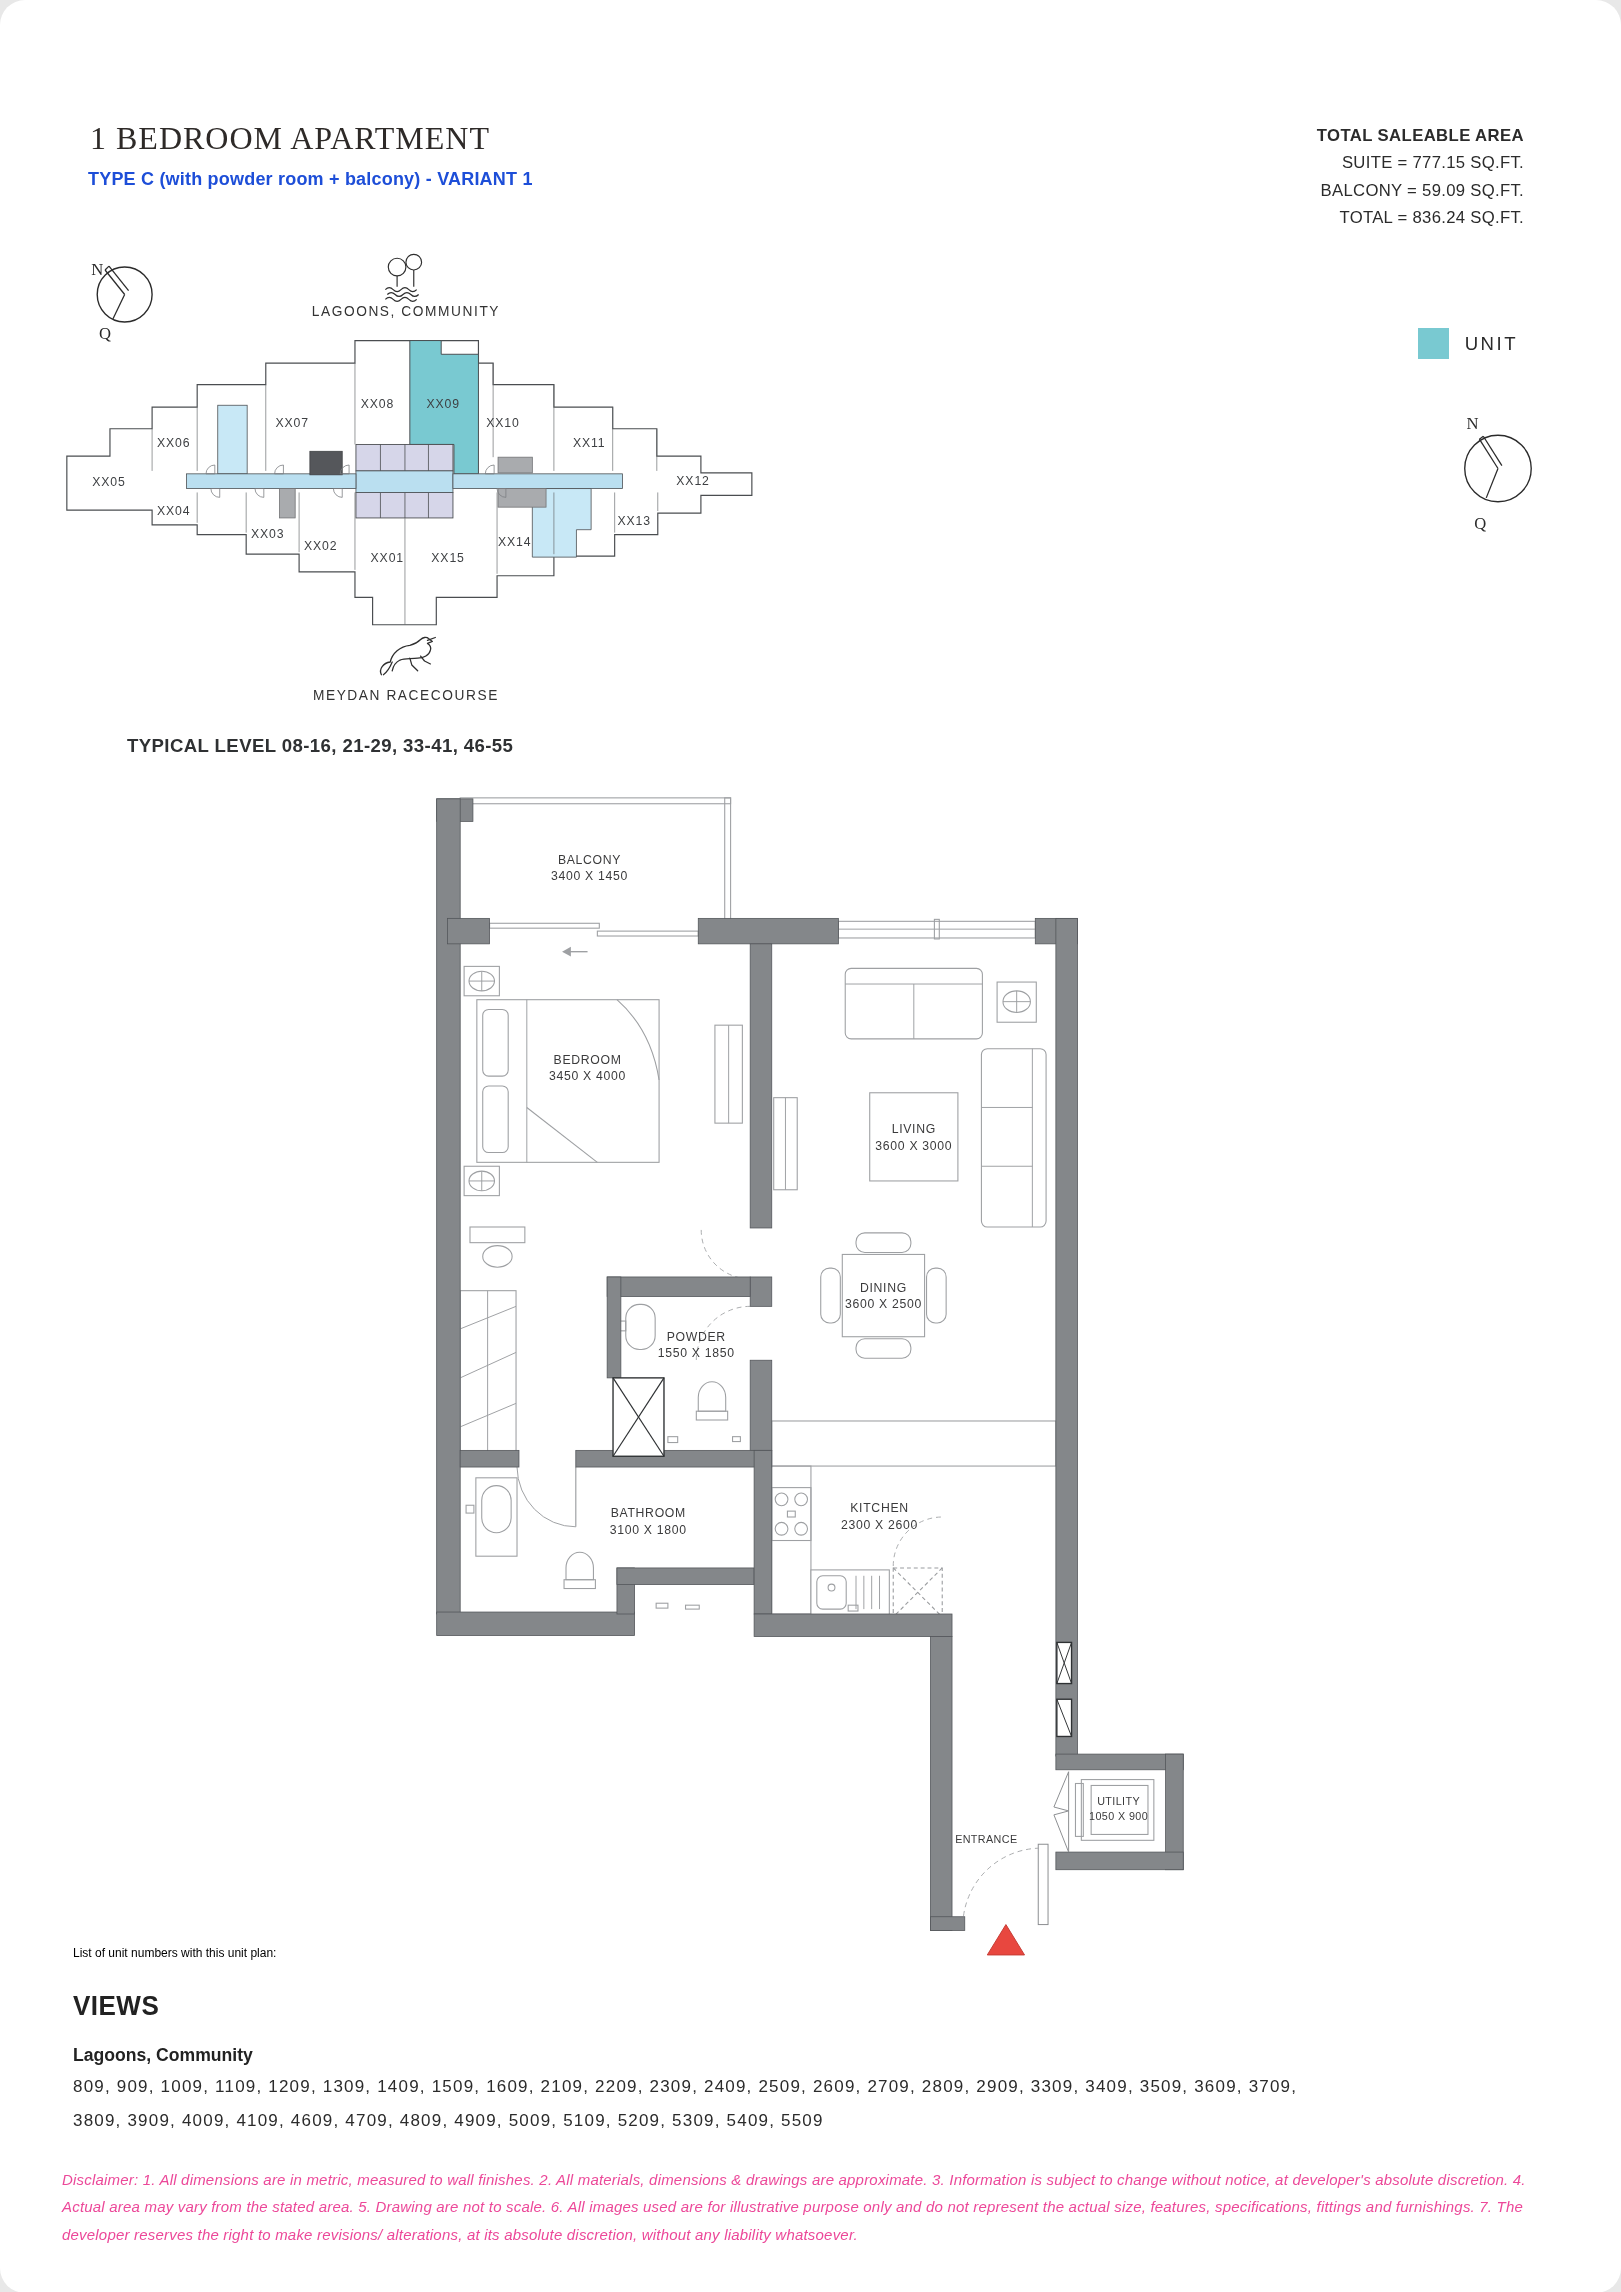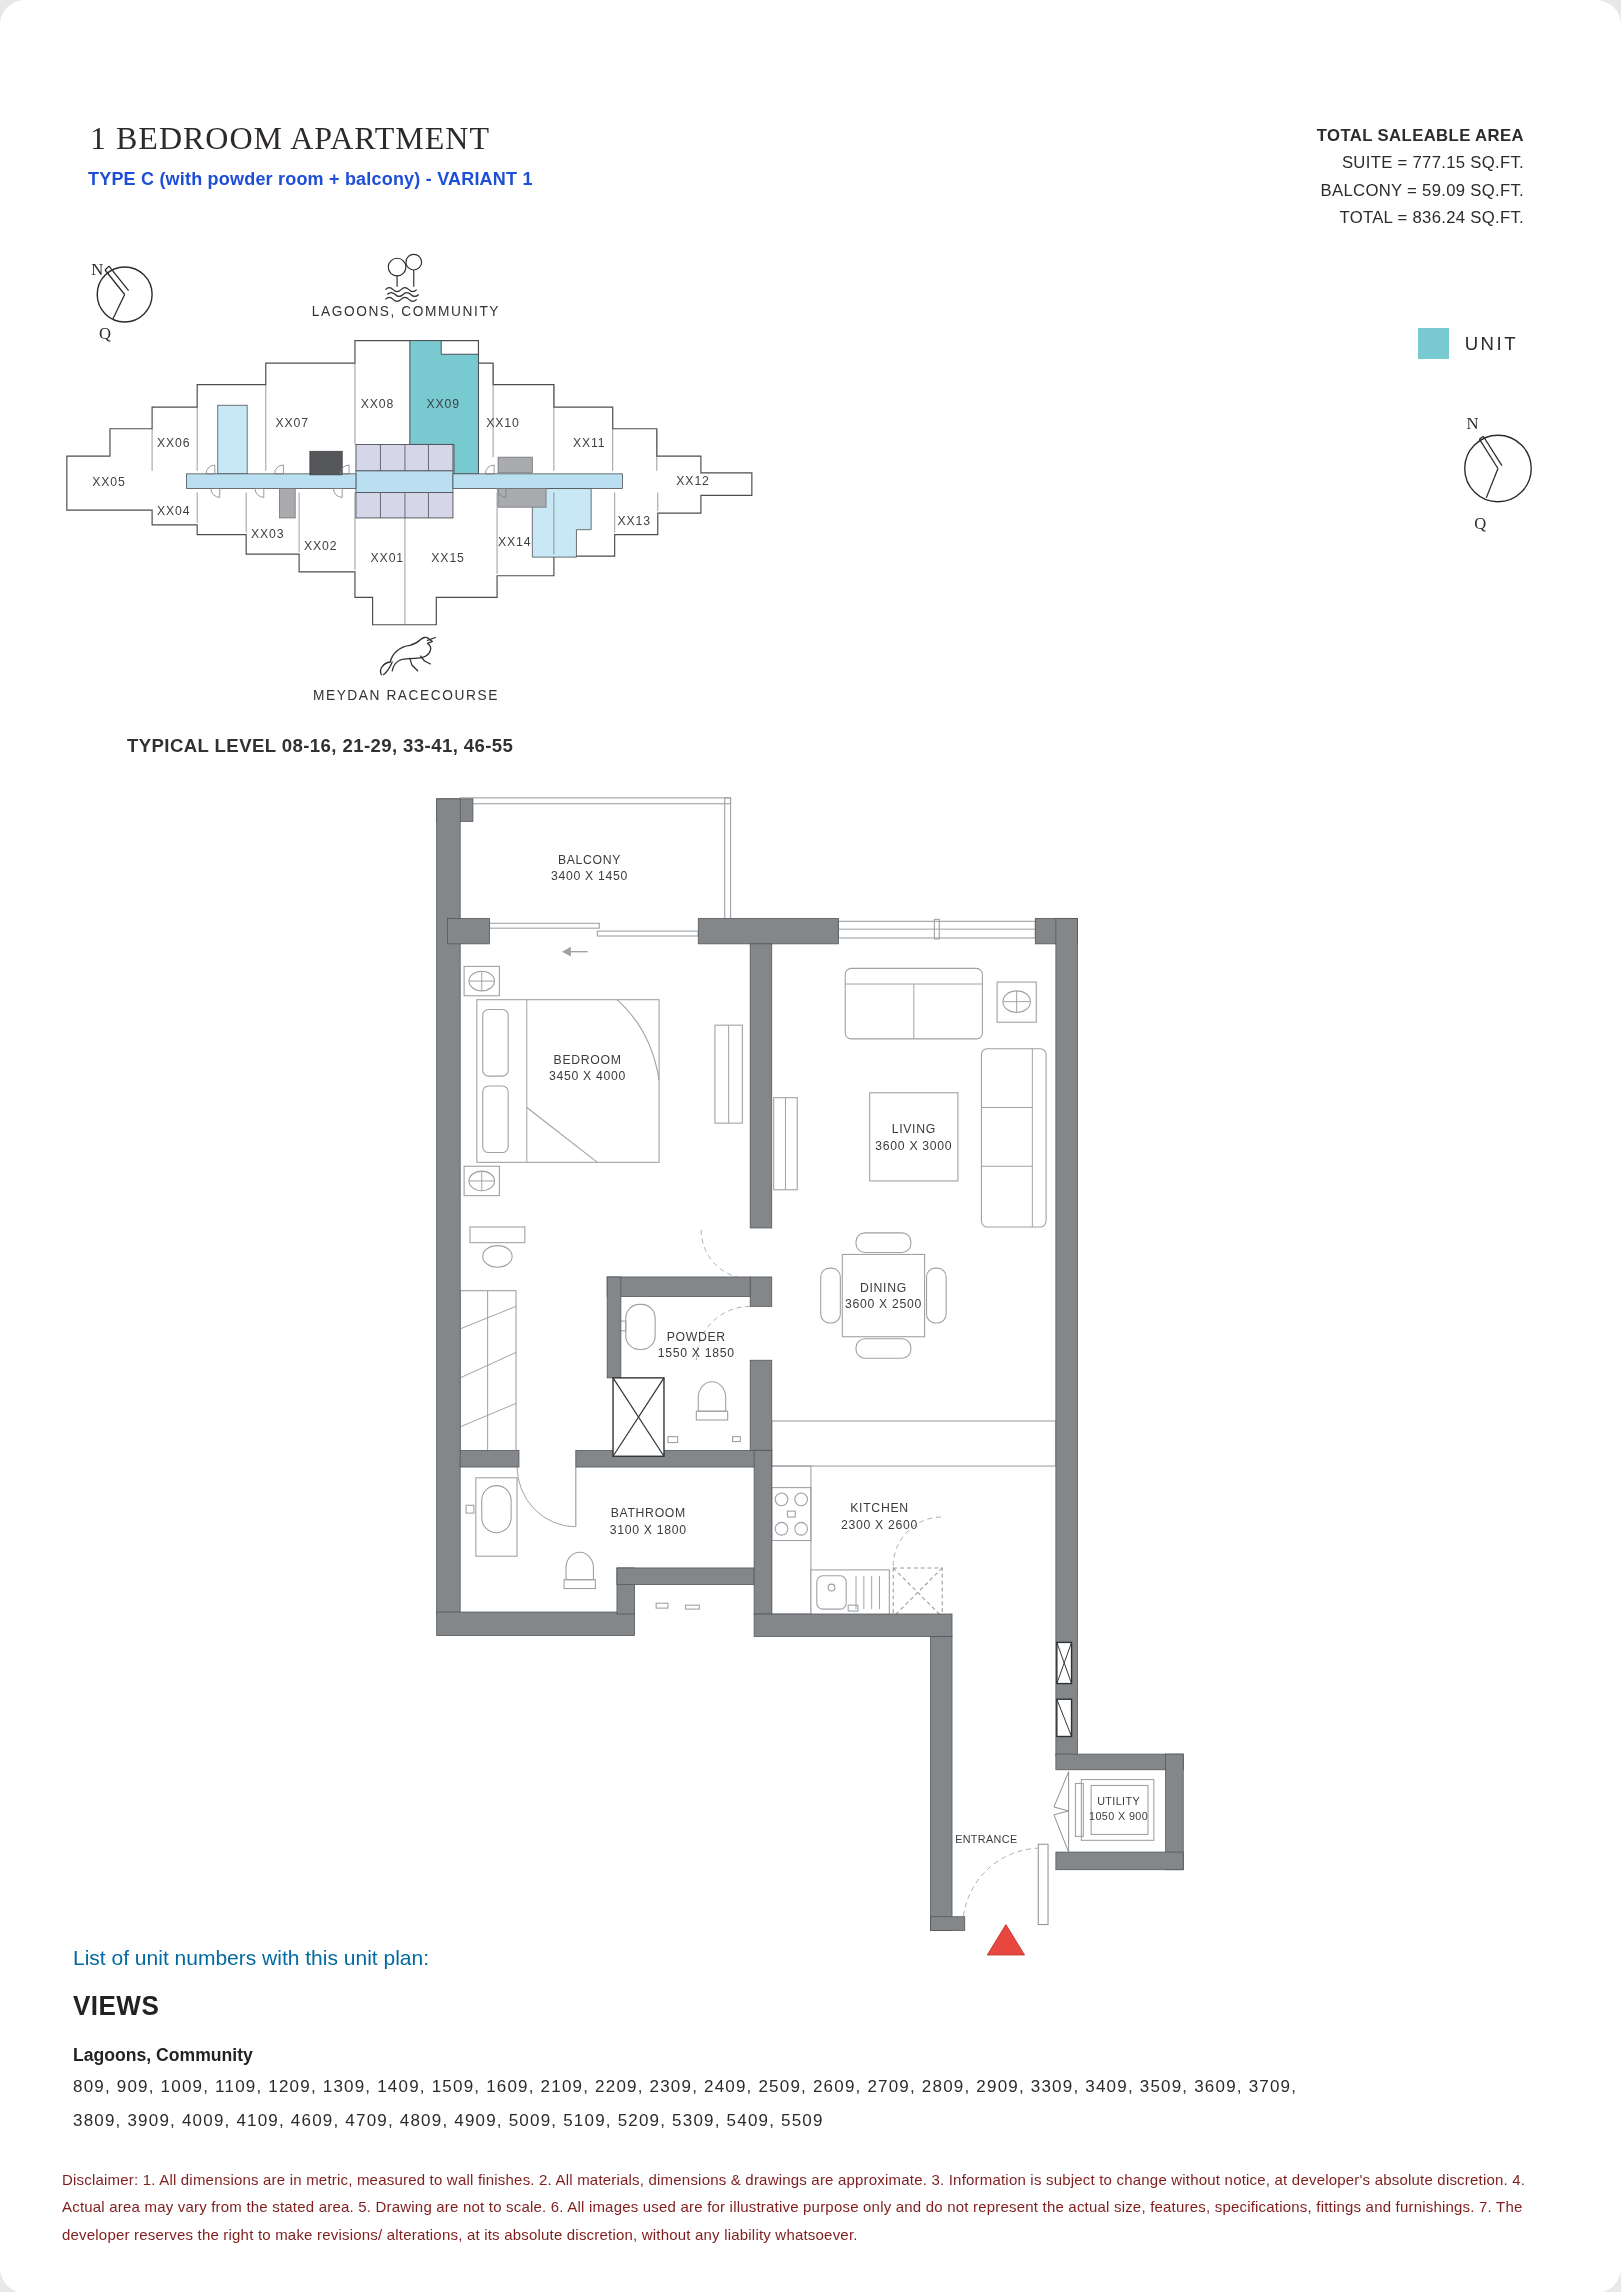--- a/index.html
+++ b/index.html
@@ -8,26 +8,26 @@
   .abs{position:absolute;}
   .page-title{font-family:"Liberation Serif","DejaVu Serif",serif;font-size:32px;font-weight:400;
               letter-spacing:1px;color:#2e2a28;}
   .page-subtitle{font-size:18px;font-weight:700;letter-spacing:0.2px;color:#1d4ed8;}
   .area-block{text-align:right;font-size:16.7px;line-height:27.4px;color:#2b2b2b;letter-spacing:0.3px;}
   .area-block .hd{font-weight:700;letter-spacing:0.4px;}
   .typical{font-size:18.6px;letter-spacing:0.4px;color:#2f3133;font-weight:bold;}
   .legend-row{display:flex;align-items:center;gap:15.7px;}
   .legend-swatch{width:31px;height:31px;background:#79C9D1;}
   .legend-label{font-size:18.6px;letter-spacing:2.5px;color:#2b2b2b;}
-  .list-label{font-size:21px;color:#0369a1;}
+  .list-label{font-size:12px;color:#000000;}
   .views-title{font-size:28px;font-weight:600;letter-spacing:0.5px;color:#222;
                transform:scaleX(0.93);transform-origin:left;}
   .views-sub{font-size:17.6px;font-weight:700;color:#222;}
   .unit-numbers{font-size:17px;letter-spacing:1.2px;line-height:34px;color:#2b2b2b;width:1264px;}
-  .disclaimer{font-size:15px;letter-spacing:0.2px;line-height:27.4px;color:#7f1d1d;width:1470px;}
+  .disclaimer{font-size:15px;letter-spacing:0.2px;line-height:27.4px;color:#ec4899;width:1470px;font-style:italic;}
   
   svg text{font-family:"Liberation Sans",sans-serif;}
   .kp-unit{font-size:12.5px;letter-spacing:0.9px;fill:#3e4043;}
   .kp-land{font-size:14px;letter-spacing:1.6px;fill:#333;}
   .kp-compass{font-family:"Liberation Serif",serif;font-size:17px;fill:#2b2b2b;}
   .fp-label{font-size:12.5px;letter-spacing:0.7px;fill:#3b3b3c;text-anchor:middle;}
   .fp-label-sm{font-size:11px;letter-spacing:0.4px;fill:#3b3b3c;text-anchor:middle;}
   .wall{fill:#84878a;stroke:#53565a;stroke-width:0.8;}
   .thin{fill:none;stroke:#9ea0a3;stroke-width:1.1;}
   .thinf{fill:#ffffff;stroke:#9ea0a3;stroke-width:1.1;}

